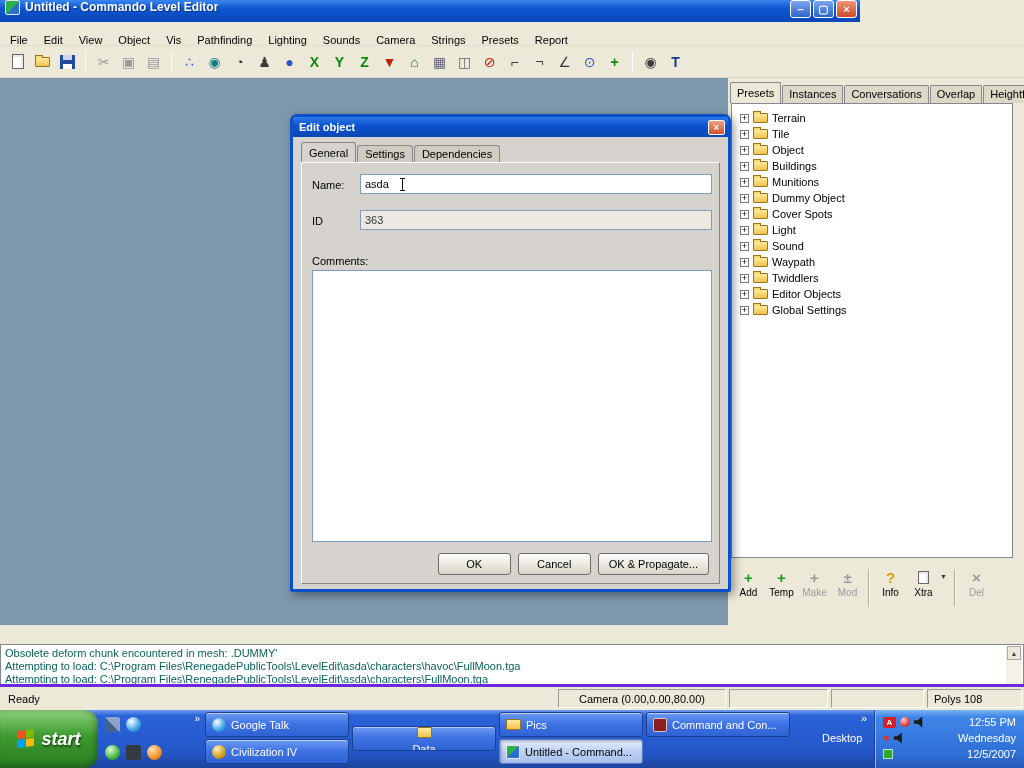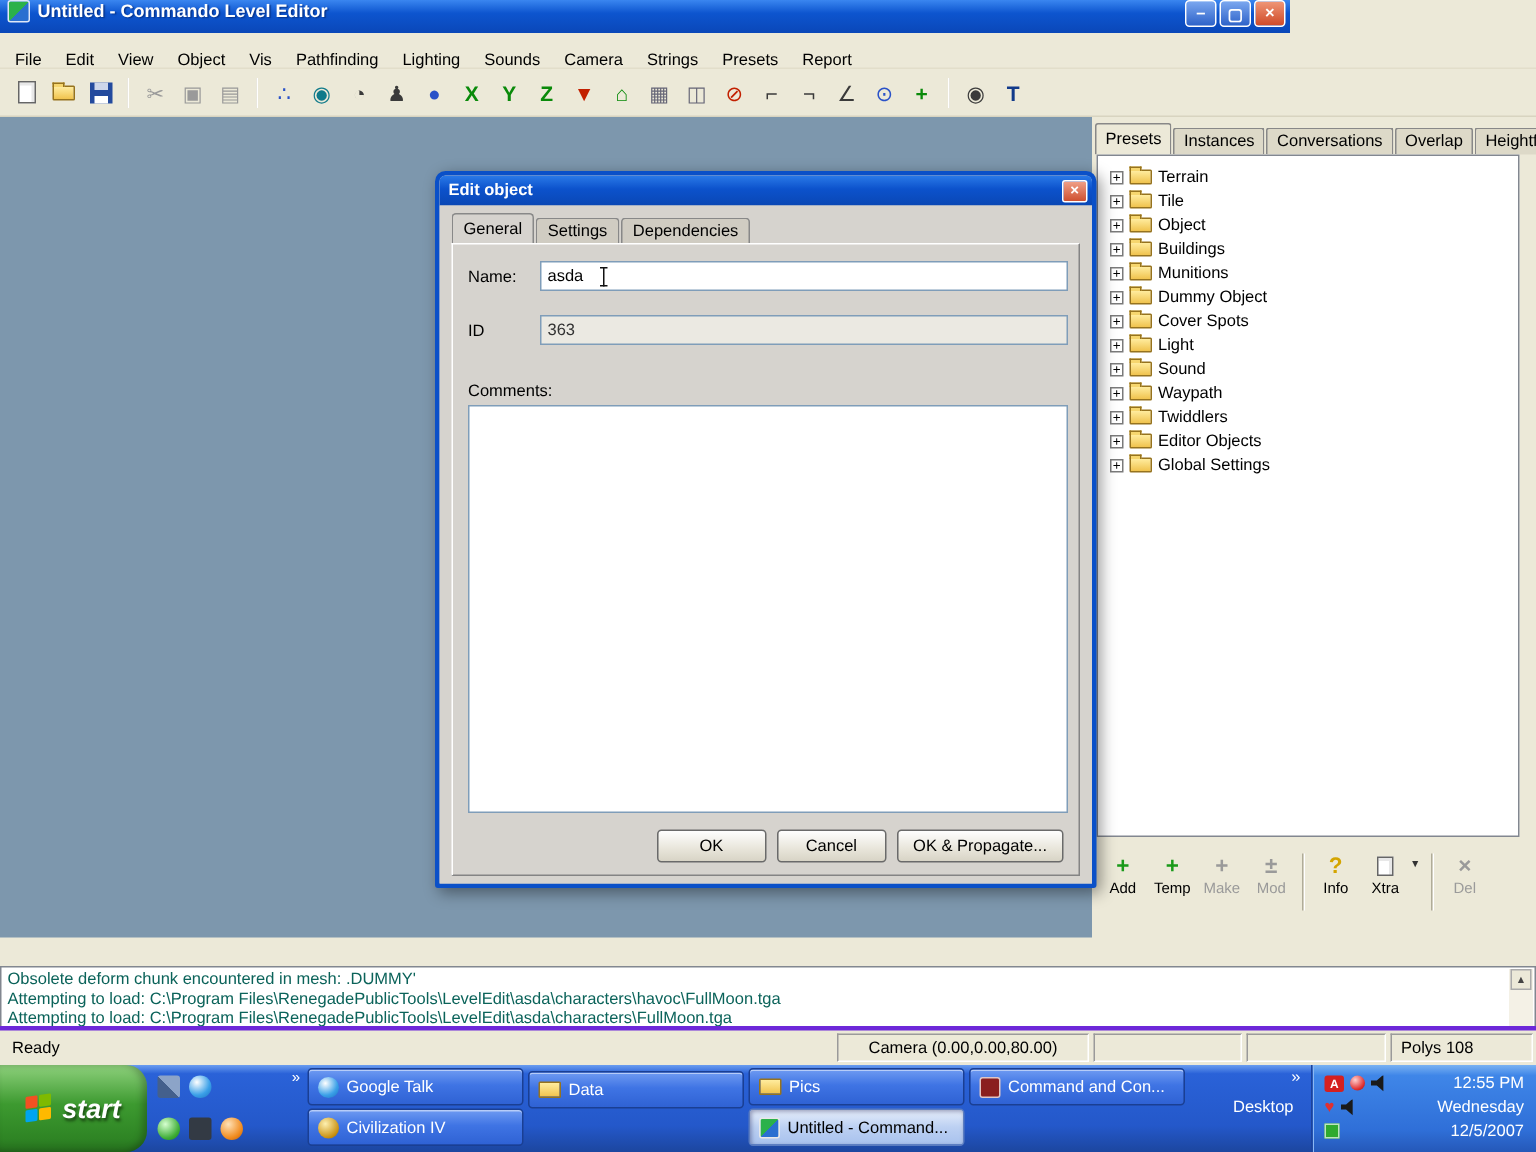--- a/index.html
+++ b/index.html
@@ -112,21 +112,21 @@
   .qli-dark{background:#333a44;}
   .qli-orange{border-radius:50%;background:radial-gradient(circle at 35% 30%,#ffe2b8,#f08a1d 65%,#b85a08);}
   .ql-chev{position:absolute;right:3px;top:3px;color:#fff;font-size:10px;}
   .ql-chev::before{content:"»";}
   .tbtn-task{position:absolute;height:25px;width:144px;border-radius:3px;
     background:linear-gradient(180deg,#6f9bf2,#3f74e4 45%,#2f62d4);
     border:1px solid #1a3f93;box-shadow:inset 0 1px 0 rgba(255,255,255,.5);
     color:#fff;display:flex;align-items:center;gap:5px;padding:0 6px;overflow:hidden;white-space:nowrap;}
   .tbtn-task.active{background:linear-gradient(180deg,#e6eefb,#bcd0f2 50%,#a8c2ee);
     color:#000;border-color:#5a7cc0;box-shadow:inset 1px 1px 3px rgba(0,0,60,.35);}
-  .r1a{top:2px;left:205px;} .r1b{top:4px;left:352px;} .r1c{top:2px;left:499px;} .r1d{top:2px;left:646px;}
+  .r1a{top:2px;left:205px;} .r1b{top:16px;left:352px;flex-direction:column;} .r1c{top:2px;left:499px;} .r1d{top:2px;left:646px;}
   .r2a{top:29px;left:205px;} .r2b{top:29px;left:352px;} .r2c{top:29px;left:499px;}
   .ti{width:14px;height:14px;flex:none;border-radius:2px;}
   .ti-gtalk{border-radius:50%;background:radial-gradient(circle at 35% 30%,#fff,#3aa0e8 60%,#1c6ec0);}
   .ti-folder{width:15px;height:11px;background:linear-gradient(#ffec9e,#f0c34e);border:1px solid #96731e;border-radius:1px;flex:none;}
   .ti-cnc{background:#8a1f1f;border:1px solid #e0c6c6;}
   .ti-civ{border-radius:50%;background:radial-gradient(circle at 35% 30%,#fdf0b0,#c89010 70%,#8a5c04);}
   .ti-gmax{background:#20a2aa;border:1px solid #cde;}
   .ti-cmd{background:linear-gradient(135deg,#2bb14a 50%,#2a6fd0 50%);border:1px solid #e8e8e8;}
   .desktopbar{position:absolute;left:795px;top:0;width:78px;height:58px;color:#fff;}
   .db-chev{position:absolute;right:6px;top:2px;font-size:11px;}

